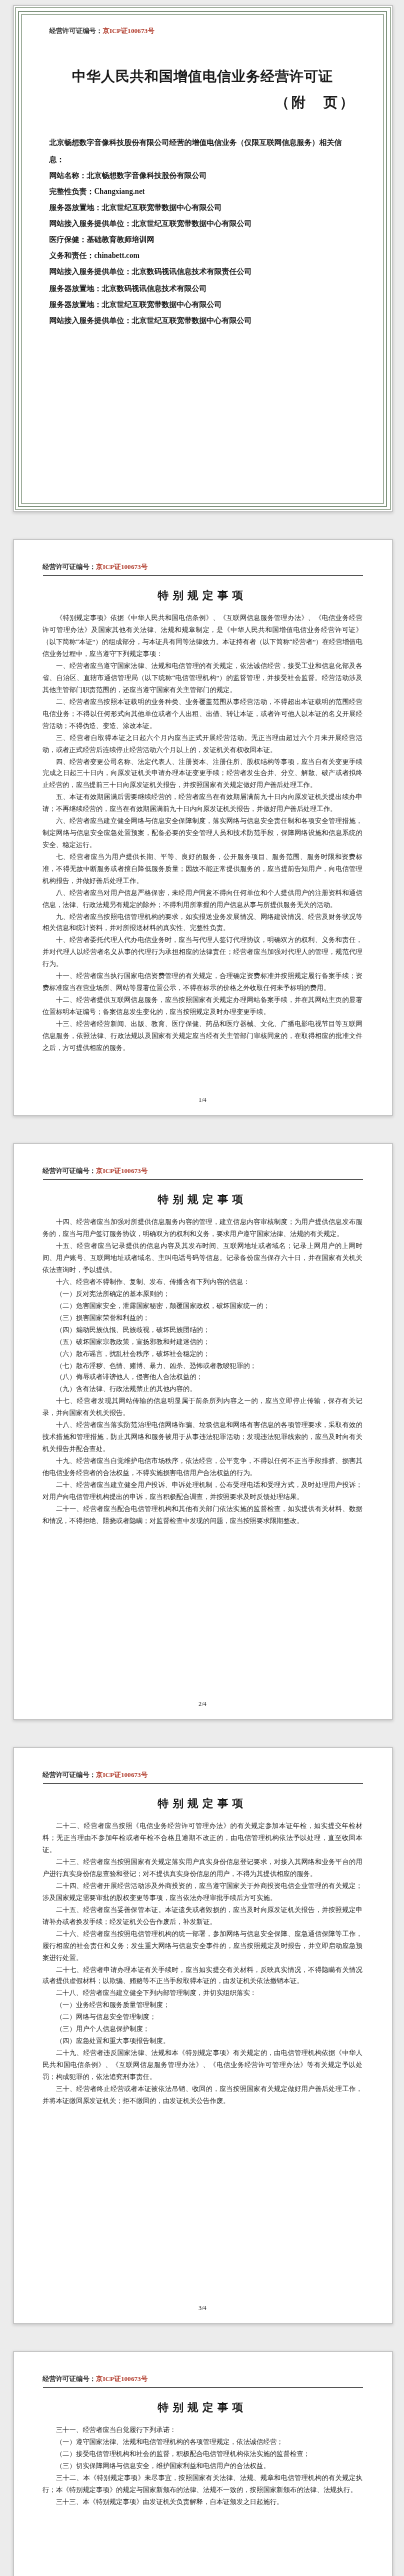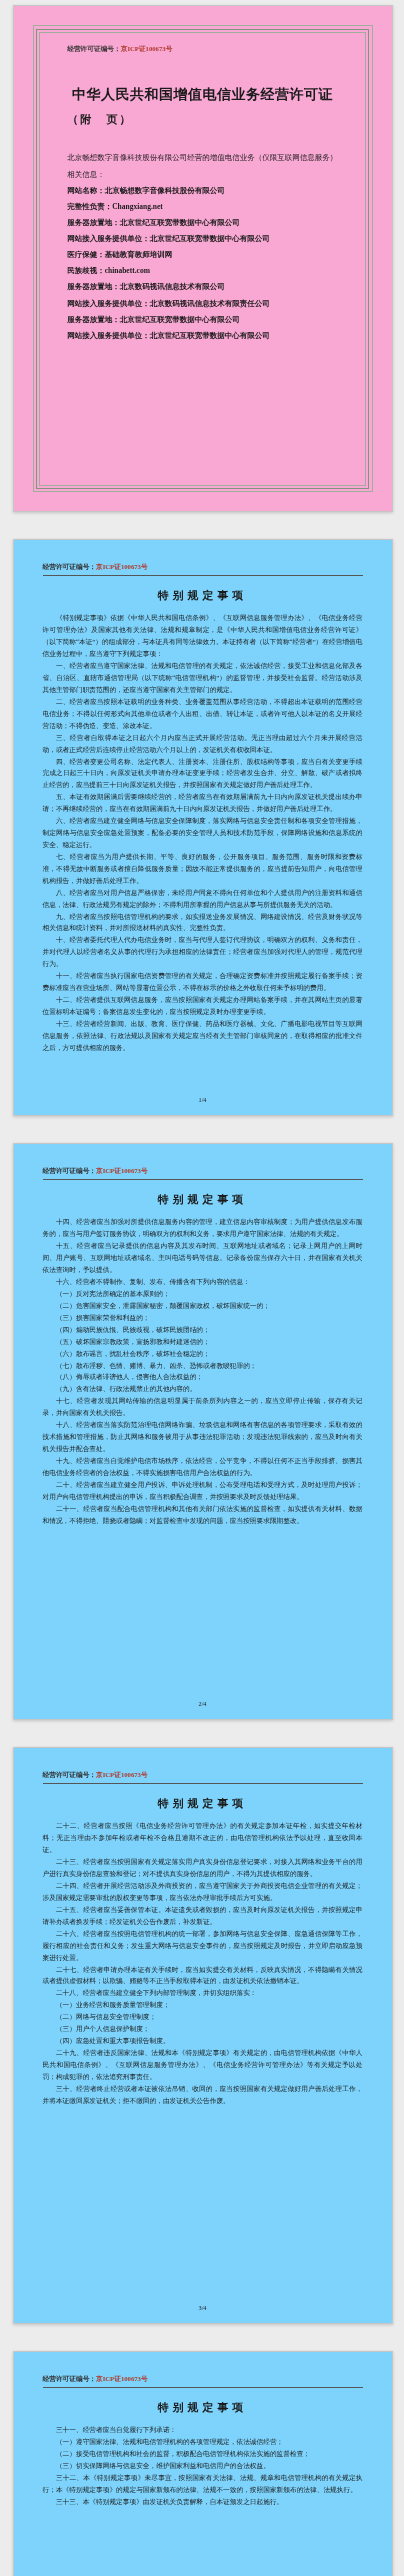--- a/index.html
+++ b/index.html
@@ -13,44 +13,44 @@
     width:405px;
     padding:5.2px 0 9.3px;
     box-sizing:border-box;
     display:flex;
     flex-direction:column;
     align-items:center;
     gap:27px;
   }
   .page {
     width:380px;
-    background:#7dd3fc;
+    background:#ffffff;
     border:0.5px solid #c6c6c6;
     box-shadow:0 1px 3.1px rgba(0,0,0,.18);
     box-sizing:border-box;
     position:relative;
     overflow:hidden;
   }
   
-  .cert { height:507px; padding:19px; background:#f9a8d4; }
+  .cert { height:507px; padding:1px; background:#ffffff; }
   .cert-frame  { height:100%; border:0.5px solid #9fae9c; padding:2.6px; box-sizing:border-box; }
   .cert-frame2 { height:100%; border:1.5px double #7f937d; padding:2.1px; box-sizing:border-box; }
   .cert-inner  { height:100%; border:0.5px solid #9fae9c; box-sizing:border-box; padding:12.4px 27px; }
   .cert-licno  { font-size:6.7px; font-weight:bold; color:#333; }
   .licno       { color:#b03a2a; }
   .cert-title {
     text-align:center; font-size:14px; font-weight:bold;
     letter-spacing:0.5px; margin:32px 0 0;
   }
   .cert-subtitle {
-    text-align:left; font-size:11px; font-weight:bold;
+    text-align:right; font-size:14px; font-weight:bold;
     letter-spacing:2.1px; margin-top:8.2px;
   }
   .cert-intro {
-    font-size:7.5px; font-weight:normal; line-height:2.15; margin:23px 0 0;
+    font-size:7.5px; font-weight:bold; line-height:2.15; margin:23px 0 0;
   }
   .cert-line {
     font-size:7.5px; font-weight:bold; line-height:2.15; margin:0;
   }
   
   .prov { height:577px; padding:23px 29px 20.6px; }
   .prov-short { height:531px; }
   .prov-header {
     font-size:6.7px; font-weight:bold; color:#333;
     border-bottom:0.5px solid #555; padding-bottom:2.6px;
@@ -89,25 +89,25 @@
               <p class="cert-line">网站名称：北京畅想数字音像科技股份有限公司</p>
 
               <p class="cert-line">完整性负责：Changxiang.net</p>
 
               <p class="cert-line">服务器放置地：北京世纪互联宽带数据中心有限公司</p>
 
               <p class="cert-line">网站接入服务提供单位：北京世纪互联宽带数据中心有限公司</p>
 
               <p class="cert-line">医疗保健：基础教育教师培训网</p>
 
-              <p class="cert-line">民族歧视：chinabett.com</p>
+              <p class="cert-line">义务和责任：chinabett.com</p>
+
+              <p class="cert-line">网站接入服务提供单位：北京数码视讯信息技术有限责任公司</p>
 
               <p class="cert-line">服务器放置地：北京数码视讯信息技术有限公司</p>
-
-              <p class="cert-line">网站接入服务提供单位：北京数码视讯信息技术有限责任公司</p>
 
 
 
               <p class="cert-line">服务器放置地：北京世纪互联宽带数据中心有限公司</p>
 
               <p class="cert-line">网站接入服务提供单位：北京世纪互联宽带数据中心有限公司</p>
             </div>
         </div>
       </div>
     </div>

